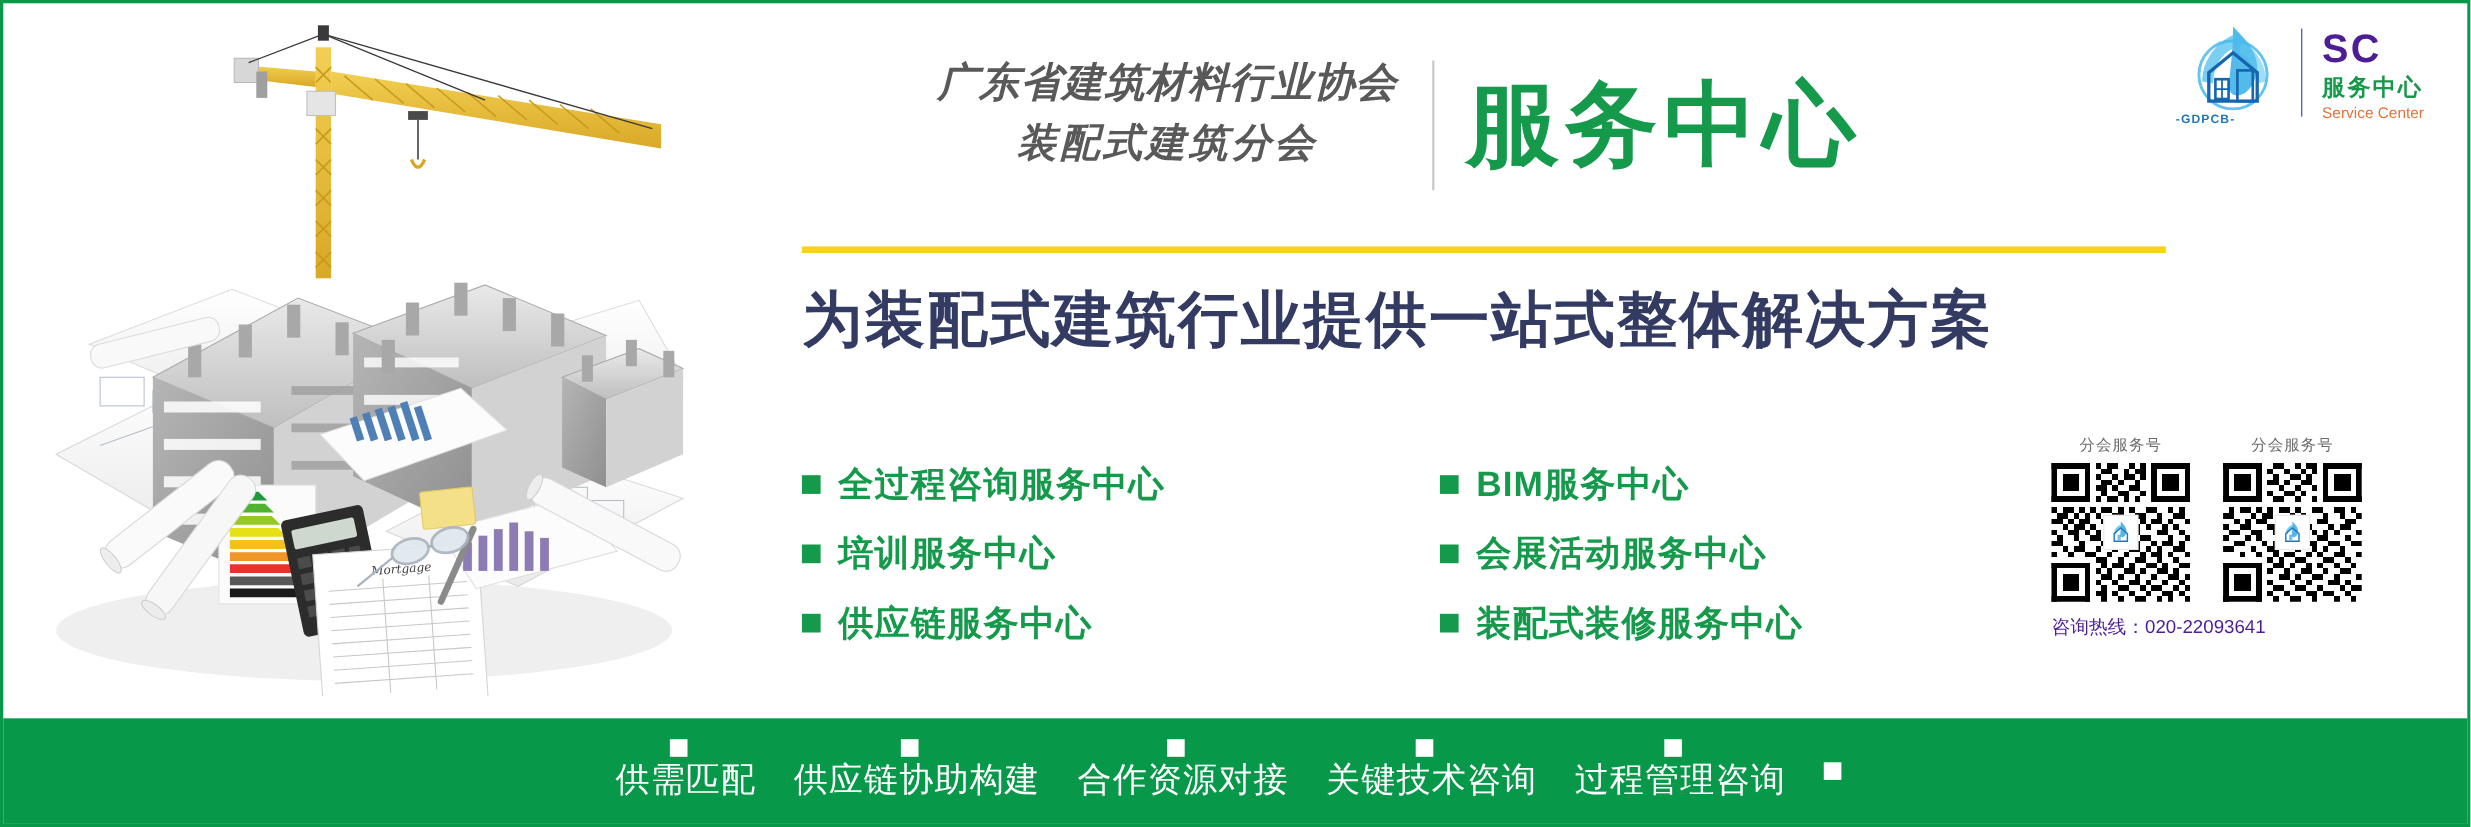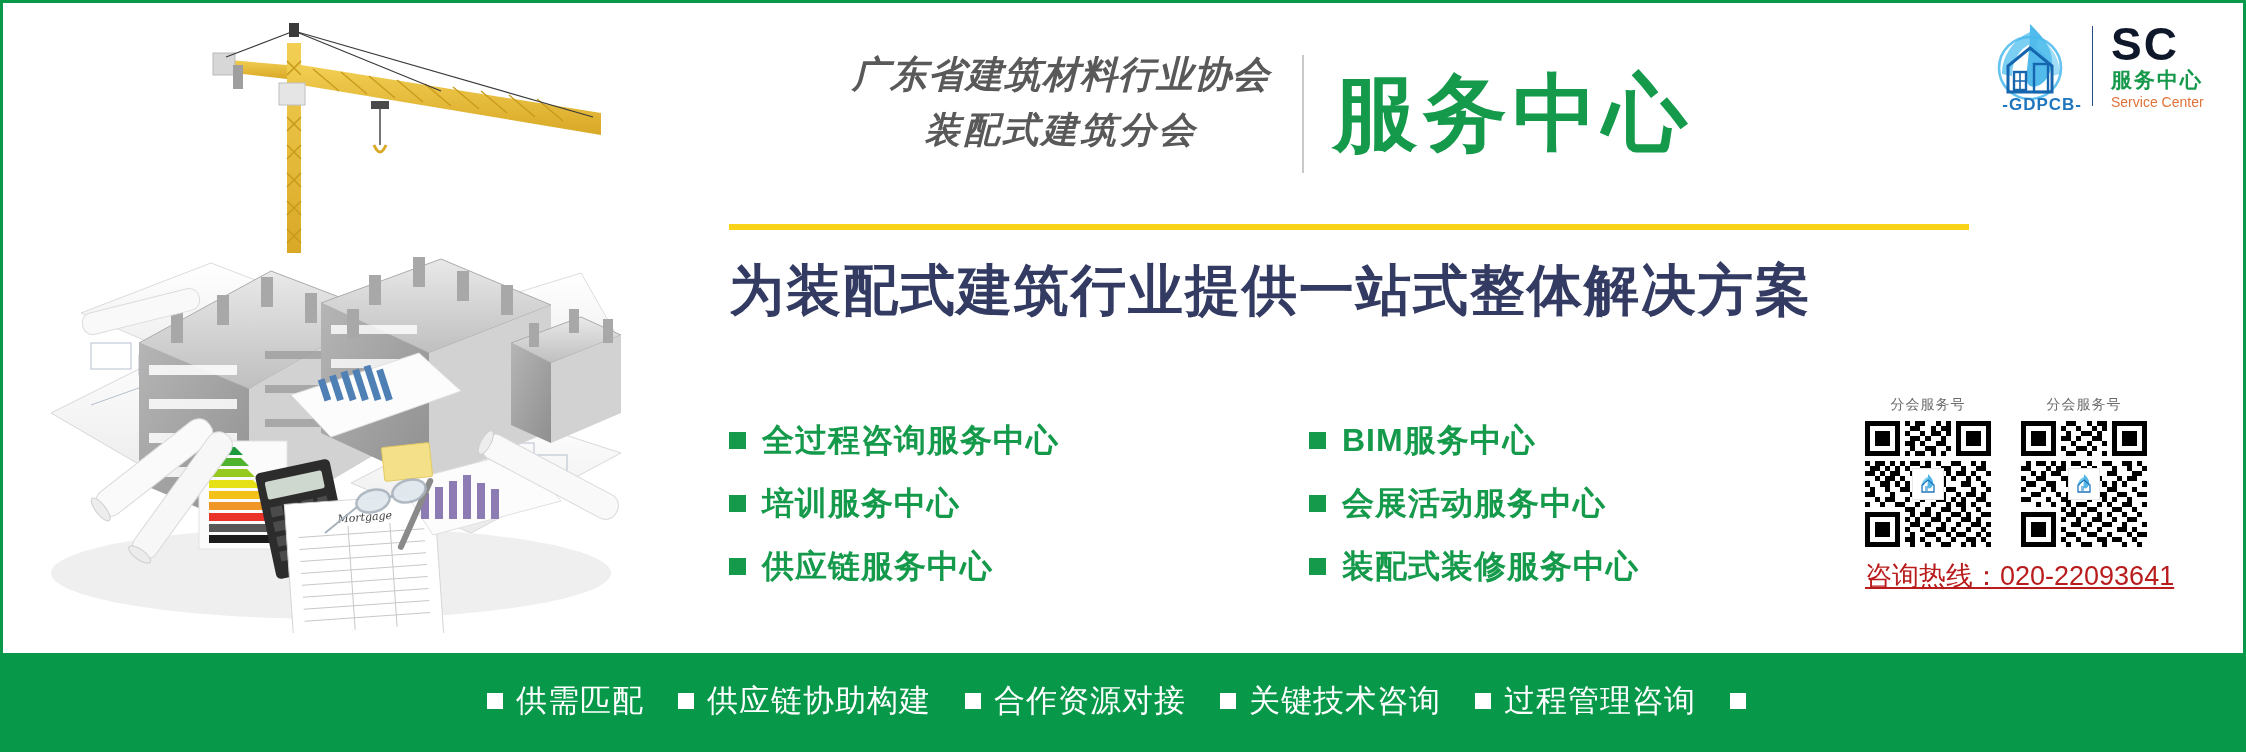--- a/index.html
+++ b/index.html
@@ -139,55 +139,54 @@
     position: absolute;
     left: 47px; top: 47px;
     width: 32px; height: 32px;
     background: #ffffff;
     border: 1px solid #e8e8e8;
     display: flex; align-items: center; justify-content: center;
   }
   #hotline {
     margin-top: 11px;
     margin-left: 2px;
-    font-size: 27px;
-    color: #b91c1c;
+    font-size: 17px;
+    color: #4c1d95;
     letter-spacing: 0px;
     white-space: nowrap;
-    text-decoration: underline;
   }
 
   
   #brand-logo {
     position: absolute;
     left: 1975px; top: 14px;
     width: 250px; height: 98px;
     display: flex;
     align-items: center;
   }
   #gdpcb-mark { width: 104px; height: 96px; position: relative; }
   #gdpcb-label {
     position: absolute;
     bottom: -1px; left: 0; width: 104px;
-    text-align: right;
-    font-size: 17px;
+    text-align: left;
+    font-size: 11px;
     letter-spacing: 1px;
     color: #1f76bd;
     font-weight: bold;
   }
   #brand-divider {
     width: 1px; height: 80px;
     background: #2a4a86;
     margin: 0 18px 0 10px;
   }
   #sc-mark { text-align: left; }
   #sc-letters {
-    font-size: 46px;
+    font-size: 36px;
     font-weight: bold;
-    color: #0f172a;
+    color: #4c1d95;
     letter-spacing: 2px;
     line-height: 46px;
   }
   #sc-cn {
     font-size: 21px;
     font-weight: bold;
     color: #17994c;
     letter-spacing: 2px;
     line-height: 26px;
   }
@@ -207,20 +206,21 @@
     display: flex;
     align-items: center;
     justify-content: center;
     gap: 0px;
   }
   .bottom-item {
     display: flex;
     align-items: center;
     margin: 0 17px;
     white-space: nowrap;
+    flex-direction: column;
   }
   .bottom-bullet {
     width: 16px; height: 16px;
     background: #ffffff;
     margin-right: 13px;
     flex: 0 0 auto;
   }
   .bottom-label {
     font-size: 31px;
     color: #ffffff;

